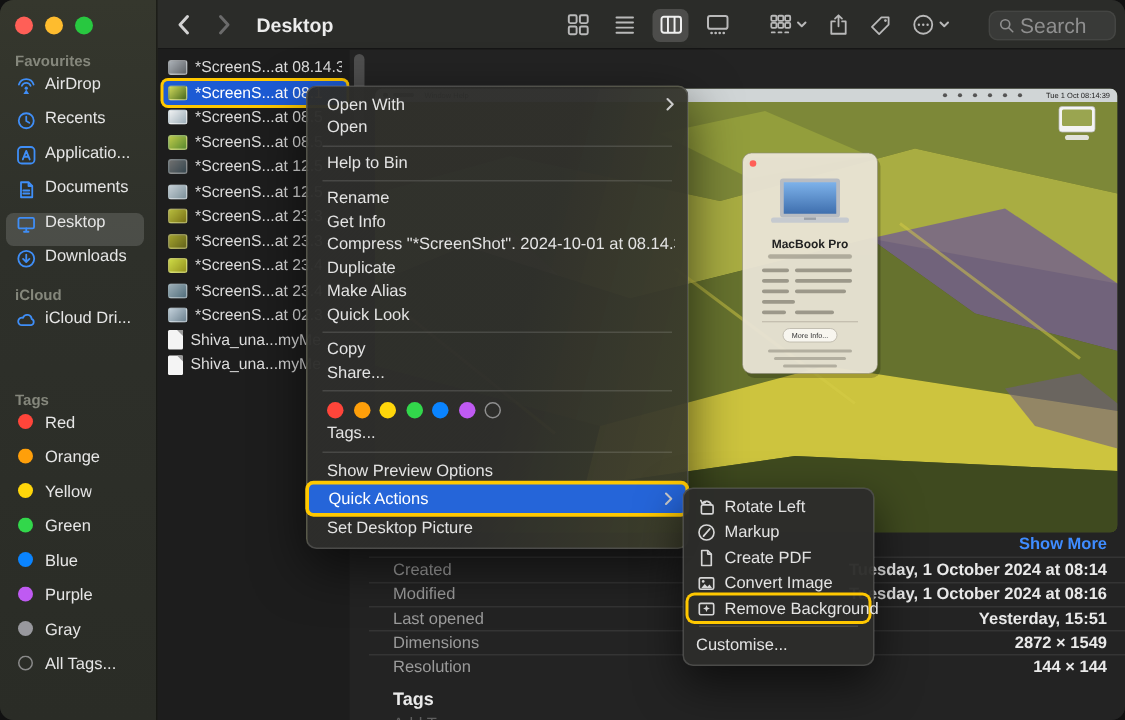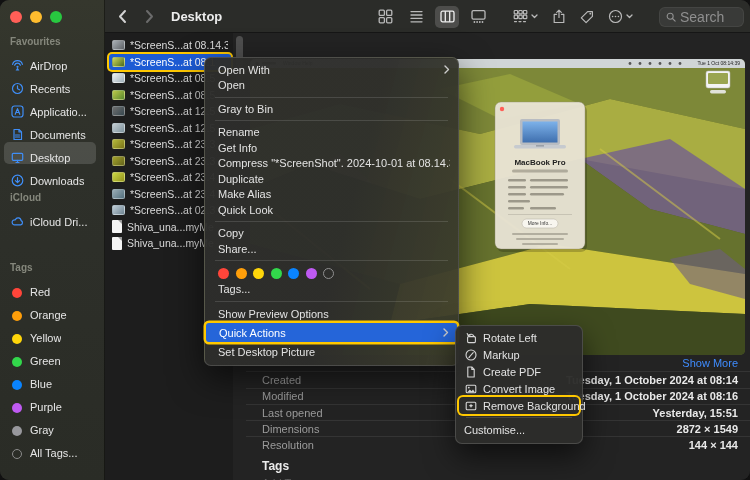--- a/index.html
+++ b/index.html
@@ -9,21 +9,21 @@
   
   .sidebar { position:absolute; left:0; top:0; width:105px; height:480px;
     background:linear-gradient(180deg,#35372d 0%,#2e302a 35%,#2a2c26 100%);
     border-right:1px solid rgba(0,0,0,.45); z-index:5; }
   .traffic { position:absolute; left:10px; top:11px; display:flex; gap:8px; }
   .tl { width:12px; height:12px; border-radius:50%; display:block; }
   .tl.red{ background:#ff5f57; } .tl.yel{ background:#febc2e; } .tl.grn{ background:#28c840; }
   .side-title { font-size:10px; font-weight:700; color:#85877c; padding:0 10px; margin-bottom:3px; }
   .sgroup { position:absolute; left:0; right:4px; }
   .g-fav { top:36px; } .g-icloud { top:192px; } .g-tags { top:262px; }
-  .srow { display:flex; align-items:flex-end; gap:6px; height:22px; margin:0 4px 1px 4px; padding:0 6px; border-radius:5px;
+  .srow { display:flex; align-items:flex-start; gap:6px; height:22px; margin:0 4px 1px 4px; padding:0 6px; border-radius:5px;
     font-size:11px; color:#e6e6e6; white-space:nowrap; overflow:hidden; }
   .srow.sel { background:rgba(255,255,255,.14); }
   .sicon { width:14px; height:14px; flex:0 0 14px; color:#3f8ef7; display:flex; align-items:center; justify-content:center; }
   .sicon svg { width:13px; height:13px; }
   .tagdot { width:10px; height:10px; border-radius:50%; flex:0 0 10px; margin:0 2px; }
   .tagdot.outline { background:transparent; border:1.4px solid #8a8a8a; }
   .slabel { overflow:hidden; text-overflow:ellipsis; }
 
   
   .toolbar { position:absolute; left:105px; top:0; width:645px; height:33px; background:#2b2c29;
@@ -60,21 +60,21 @@
   .gthumb { position:absolute; left:3px; top:3px; width:7px; height:54px; border-radius:4px; background:rgba(255,255,255,.20); }
 
   
   .prevcol { position:absolute; left:246px; top:33px; width:504px; height:447px; background:#232323; z-index:1; }
   .preview-img { position:absolute; left:4px; top:26px; width:495px; height:296px; border-radius:5px; overflow:hidden; display:block; }
   .meta { position:absolute; left:0; right:0; top:322px; }
   .metarow { display:flex; justify-content:space-between; align-items:center; height:16.3px; padding:0 12px 0 16px; }
   .metarow.b { border-top:1px solid rgba(255,255,255,.08); }
   .mlabel { font-size:11px; color:#9b9b9b; }
   .mvalue { font-size:11px; font-weight:700; color:#e9e9e9; }
-  .showmore { margin-left:auto; font-size:11px; font-weight:400; color:#3f8cff; }
+  .showmore { margin-left:auto; font-size:11px; font-weight:700; color:#3f8cff; }
   .meta-tags-header { font-size:12px; font-weight:700; color:#eaeaea; padding:6px 16px 2px 16px; }
   .addtags { font-size:11px; color:#5f5f5f; padding:2px 16px; }
 
   
   .menu { position:absolute; left:204px; top:57px; width:255px; z-index:50;
     background:linear-gradient(105deg, rgba(45,45,43,.97) 55%, rgba(62,63,44,.94));
     border:1px solid rgba(255,255,255,.15); border-radius:7px; padding:4px 0 5px 0;
     box-shadow:0 12px 34px rgba(0,0,0,.6); }
   .mrow { display:flex; align-items:center; height:15.5px; padding:0 8px 0 13px; font-size:11px; color:#e3e3e3; white-space:nowrap; }
   .mrow .grow { flex:1 1 auto; overflow:hidden; }
@@ -479,21 +479,21 @@
         <span class="grow">Open With</span>
         <svg class="subchev" viewBox="0 0 6 9" fill="none" stroke="currentColor" stroke-width="1.4" stroke-linecap="round" stroke-linejoin="round">
           <path d="M1 1l3.5 3.5L1 8"></path>
         </svg>
       </div>
     <div class="mrow">
         <span class="grow">Open</span>
       </div>
     <div class="msep"></div>
     <div class="mrow">
-        <span class="grow">Gray to Bin</span>
+        <span class="grow">Help to Bin</span>
       </div>
     <div class="msep"></div>
     <div class="mrow">
         <span class="grow">Rename</span>
       </div>
     <div class="mrow">
         <span class="grow">Get Info</span>
       </div>
     <div class="mrow">
         <span class="grow">Compress "*ScreenShot". 2024-10-01 at 08.14.39"</span>

